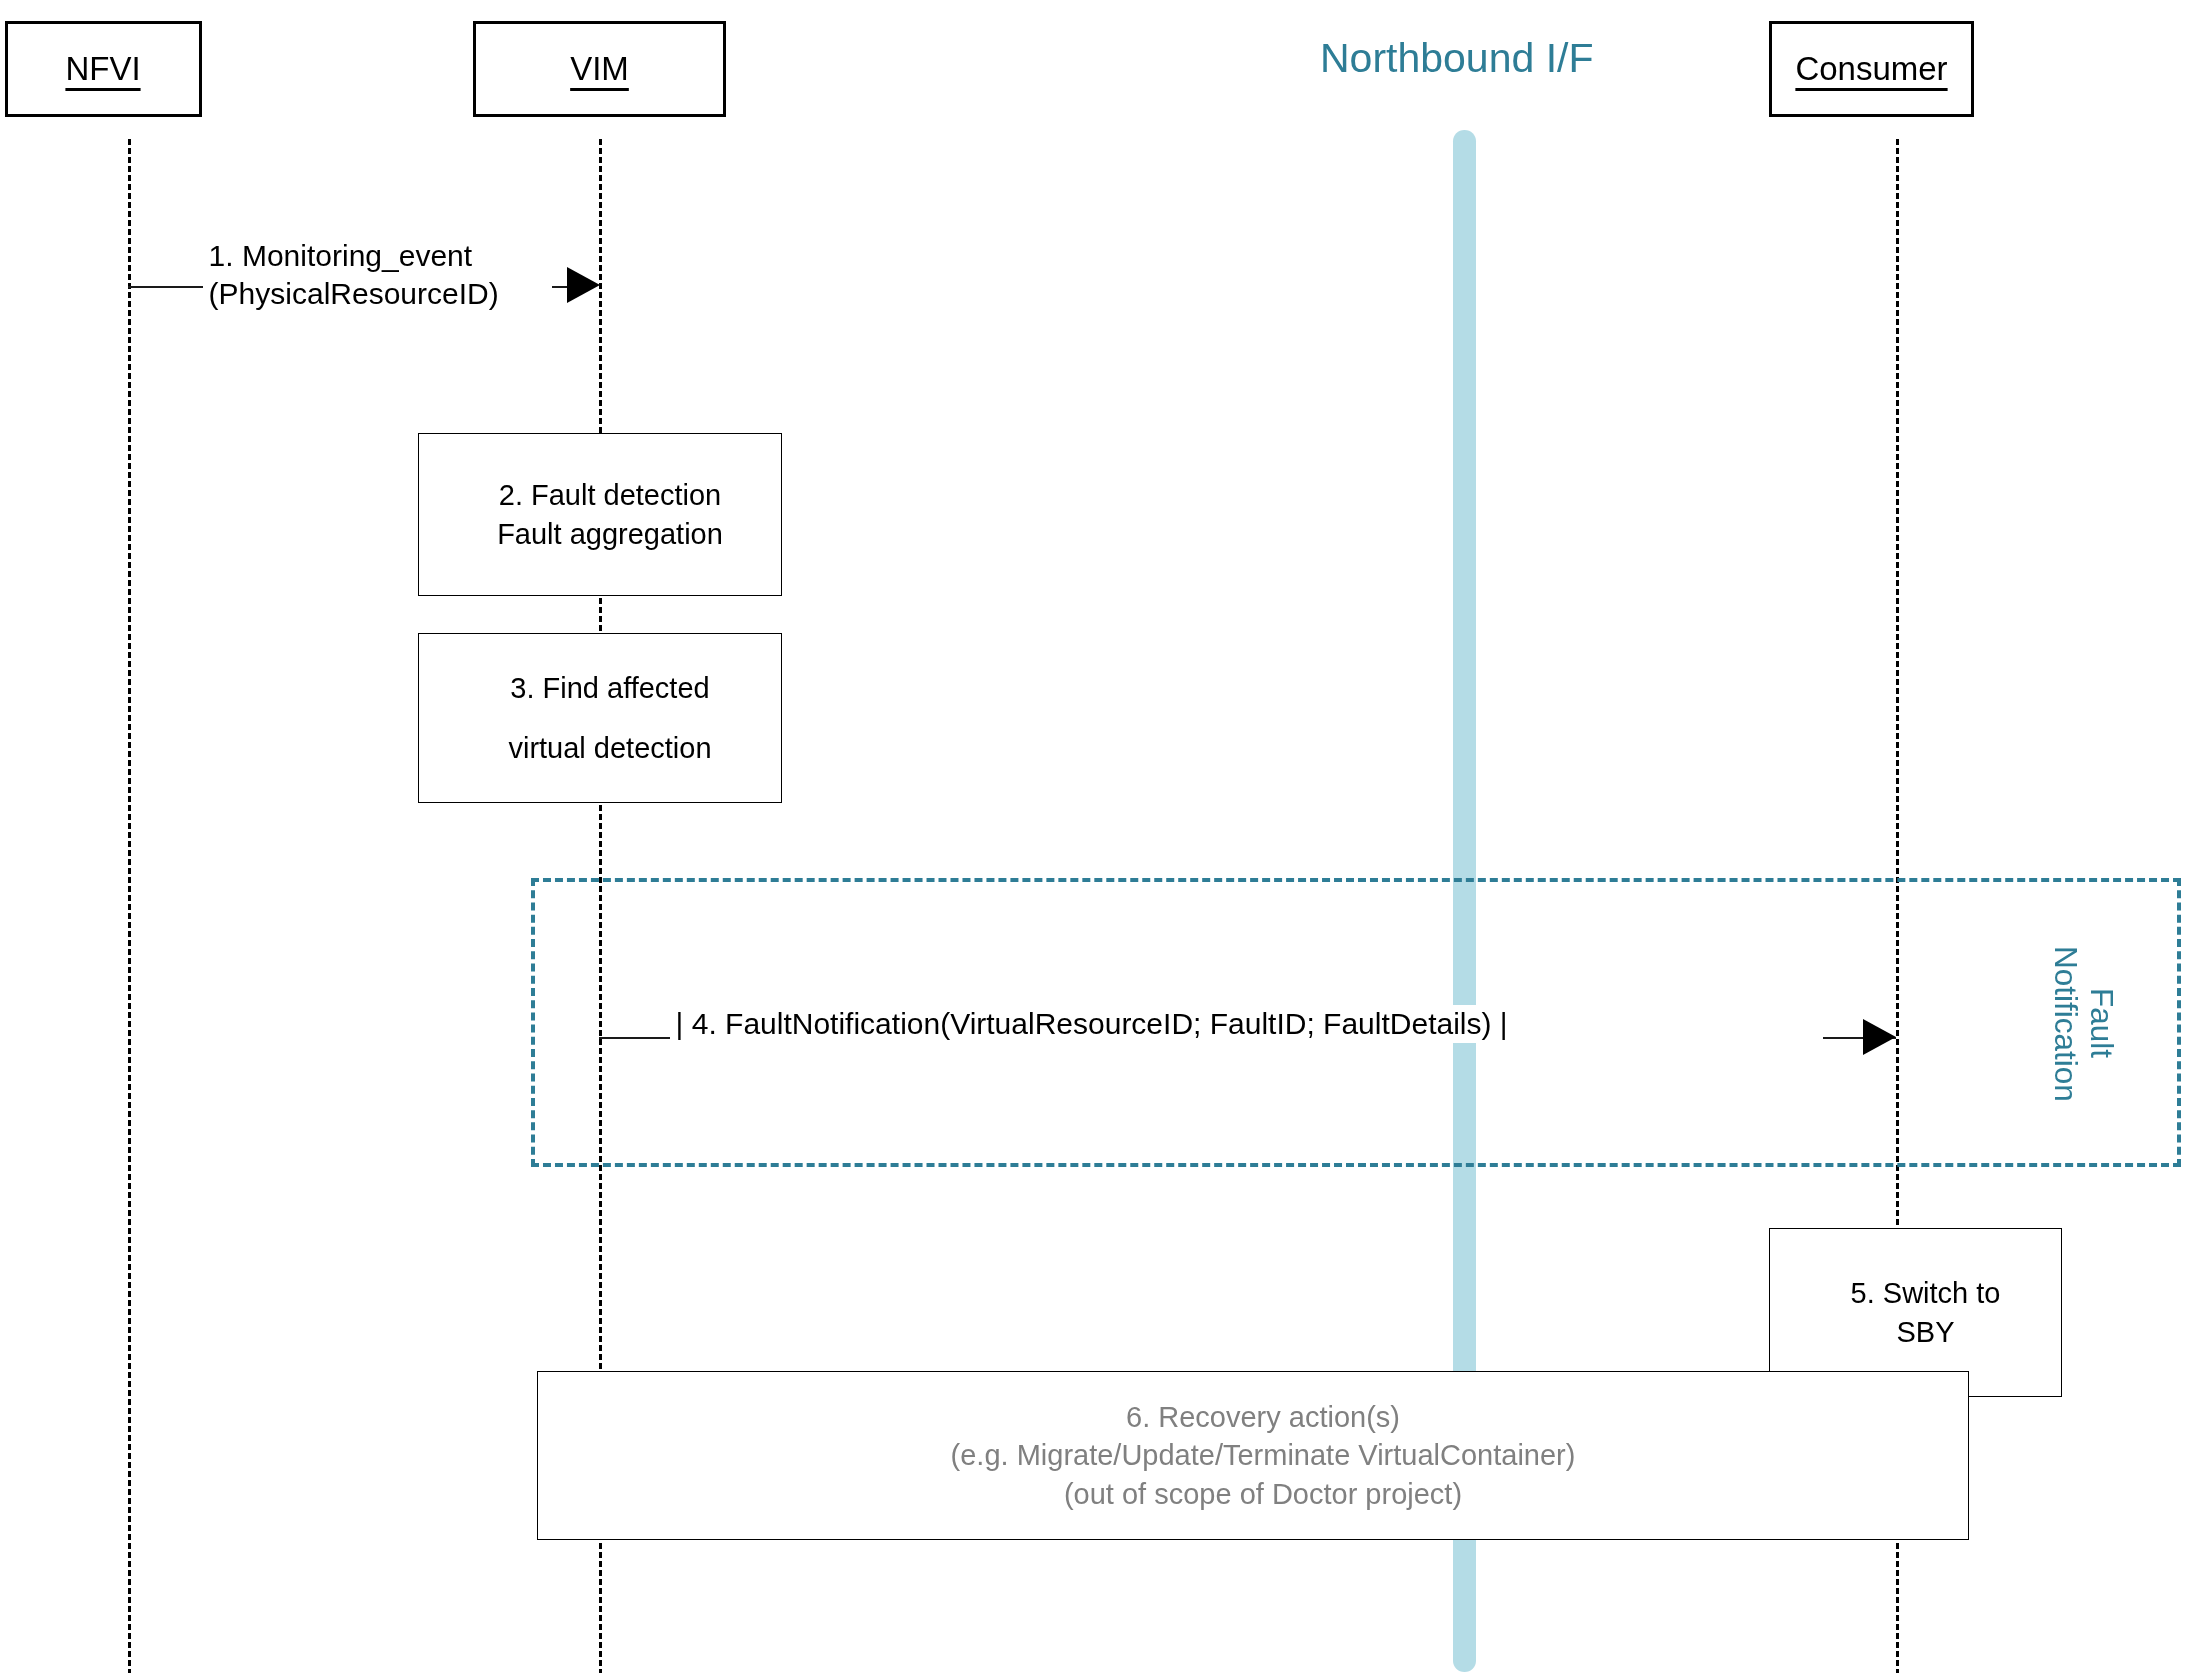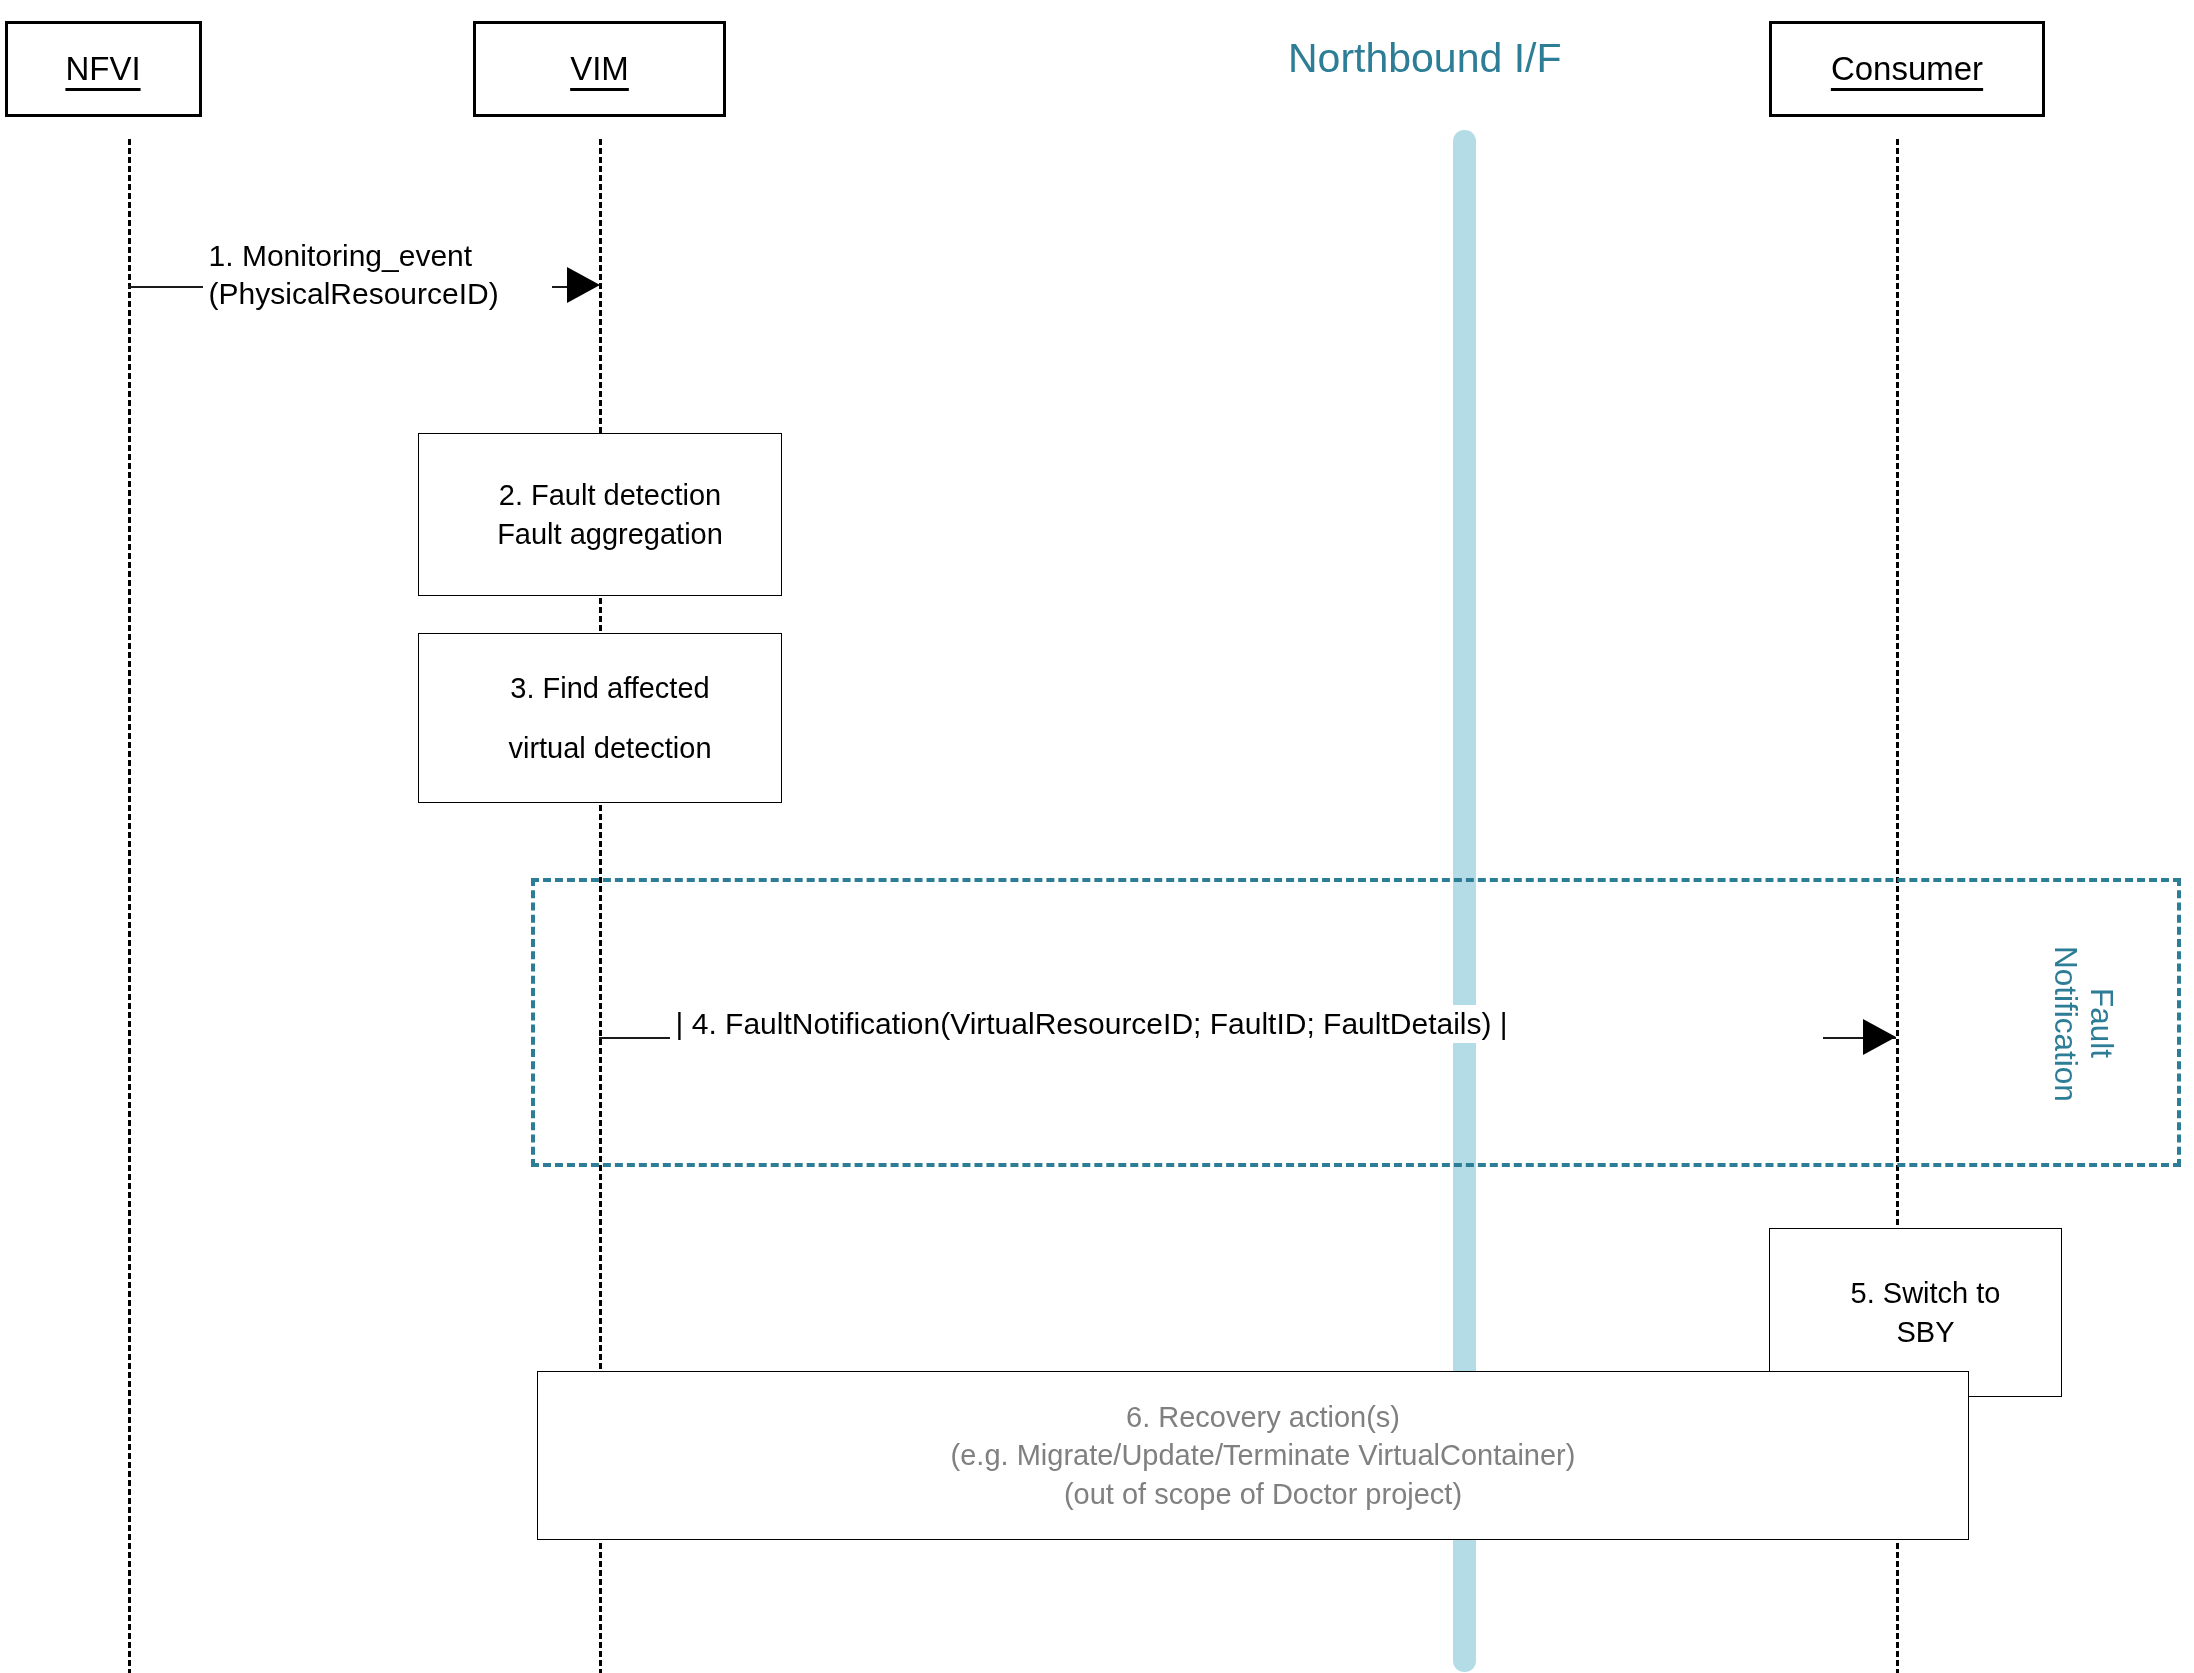--- a/index.html
+++ b/index.html
@@ -132,25 +132,25 @@
 <div id="canvas">
 
   <div class="actor-box" style="left:4.5px; top:1.7px; width:197px; height:96px;">
     <span class="actor-label">NFVI</span>
   </div>
 
   <div class="actor-box" style="left:473px; top:1.7px; width:253px; height:96px;">
     <span class="actor-label">VIM</span>
   </div>
 
-  <div class="actor-box" style="left:1769px; top:1.7px; width:276px; height:96px;">
+  <div class="actor-box" style="left:1769px; top:1.7px; width:205px; height:96px;">
     <span class="actor-label">Consumer</span>
   </div>
 
-  <div class="nb-title" style="left:1288px; top:15.8px;">Northbound I/F</div>
+  <div class="nb-title" style="left:1320px; top:15.8px;">Northbound I/F</div>
   <div class="nb-bar" style="left:1453px; top:111px; width:22.5px; height:1542px;"></div>
 
   <div class="lifeline" style="left:128px;"></div>
   <div class="lifeline" style="left:599px;"></div>
   <div class="lifeline" style="left:1896px;"></div>
 
   <div class="msg-line" style="left:128px; top:267px; width:448px;"></div>
   <div class="msg-head" style="left:567px; top:248px;"></div>
   <div class="msg-label" style="left:203px; top:218px; width:338px;">
     <span class="line">1. Monitoring_event</span>

